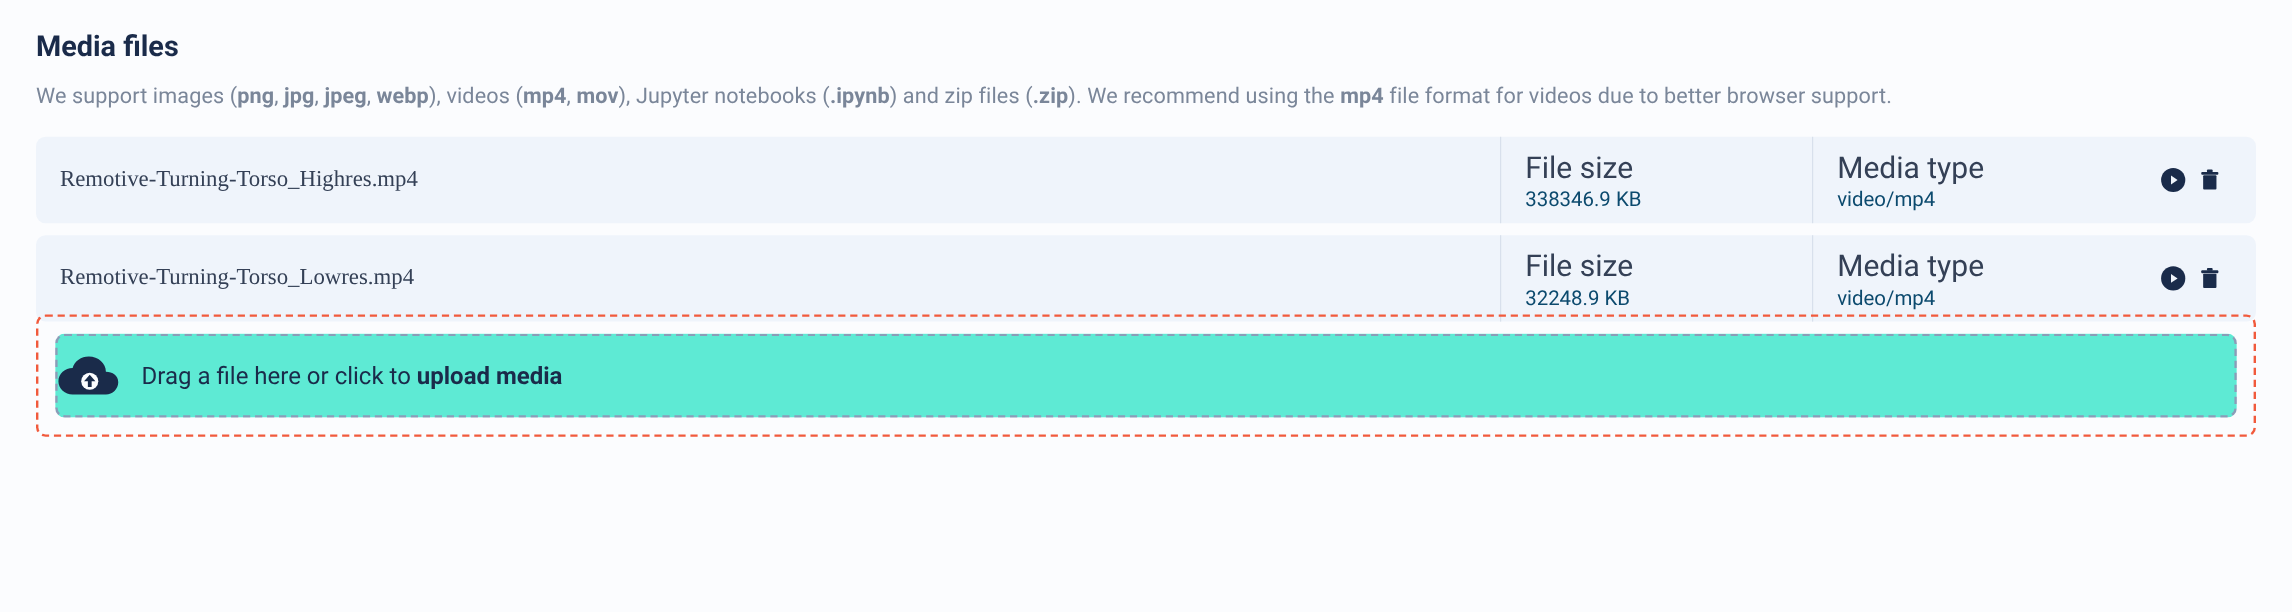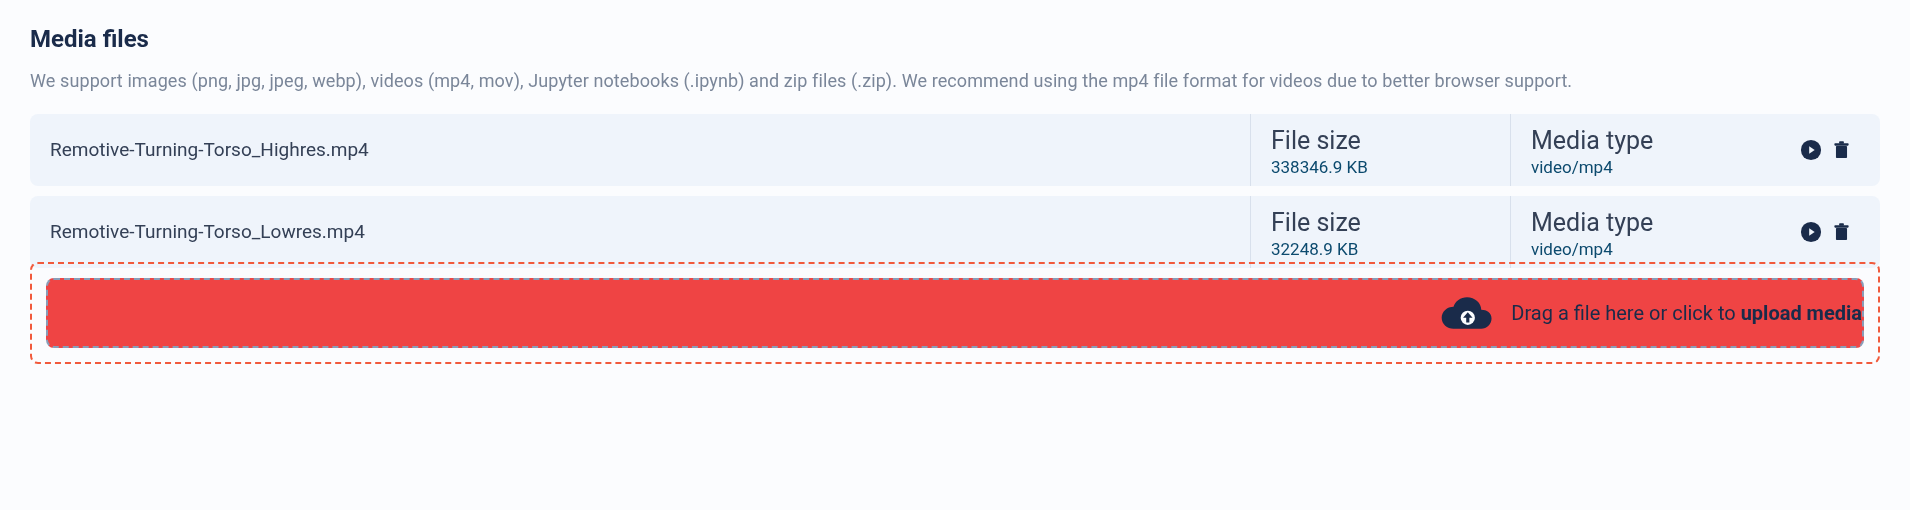--- a/index.html
+++ b/index.html
@@ -16,21 +16,21 @@
       margin-bottom: 14px;
     }
     .help-text {
       font-size: 18px;
       color: #7a8699;
       line-height: 1.6;
       margin-bottom: 18px;
       letter-spacing: 0.1px;
     }
     .help-text strong {
-      font-weight: 400;
+      font-weight: 700;
     }
     .file-list {
       display: flex;
       flex-direction: column;
       gap: 10px;
       margin-bottom: 0;
     }
     .file-row {
       display: flex;
       align-items: stretch;
@@ -40,20 +40,21 @@
       height: 72px;
     }
     .file-name-cell {
       flex: 1;
       display: flex;
       align-items: center;
       padding: 0 20px;
       font-size: 19px;
       color: #344056;
       font-weight: 400;
+      font-family: Liberation Serif, serif;
     }
     .meta-cell {
       width: 260px;
       border-left: 1px solid #d8e0ec;
       padding: 14px 20px 10px 20px;
       display: flex;
       flex-direction: column;
       justify-content: center;
       gap: 2px;
     }
@@ -78,24 +79,24 @@
       border: 2.5px dashed #f15a3c;
       border-radius: 8px;
       padding: 14px;
       margin-top: -6px;
       position: relative;
       z-index: 2;
     }
     .dropzone {
       border: 2px dashed #8a9db8;
       border-radius: 8px;
-      background: #ef4444;
+      background: #5eead4;
       display: flex;
       align-items: center;
-      justify-content: flex-end;
+      justify-content: flex-start;
       gap: 18px;
       height: 70px;
       cursor: pointer;
     }
     .dropzone-text {
       font-size: 20px;
       color: #1a2b4a;
     }
     .dropzone-text strong {
       font-weight: 700;

